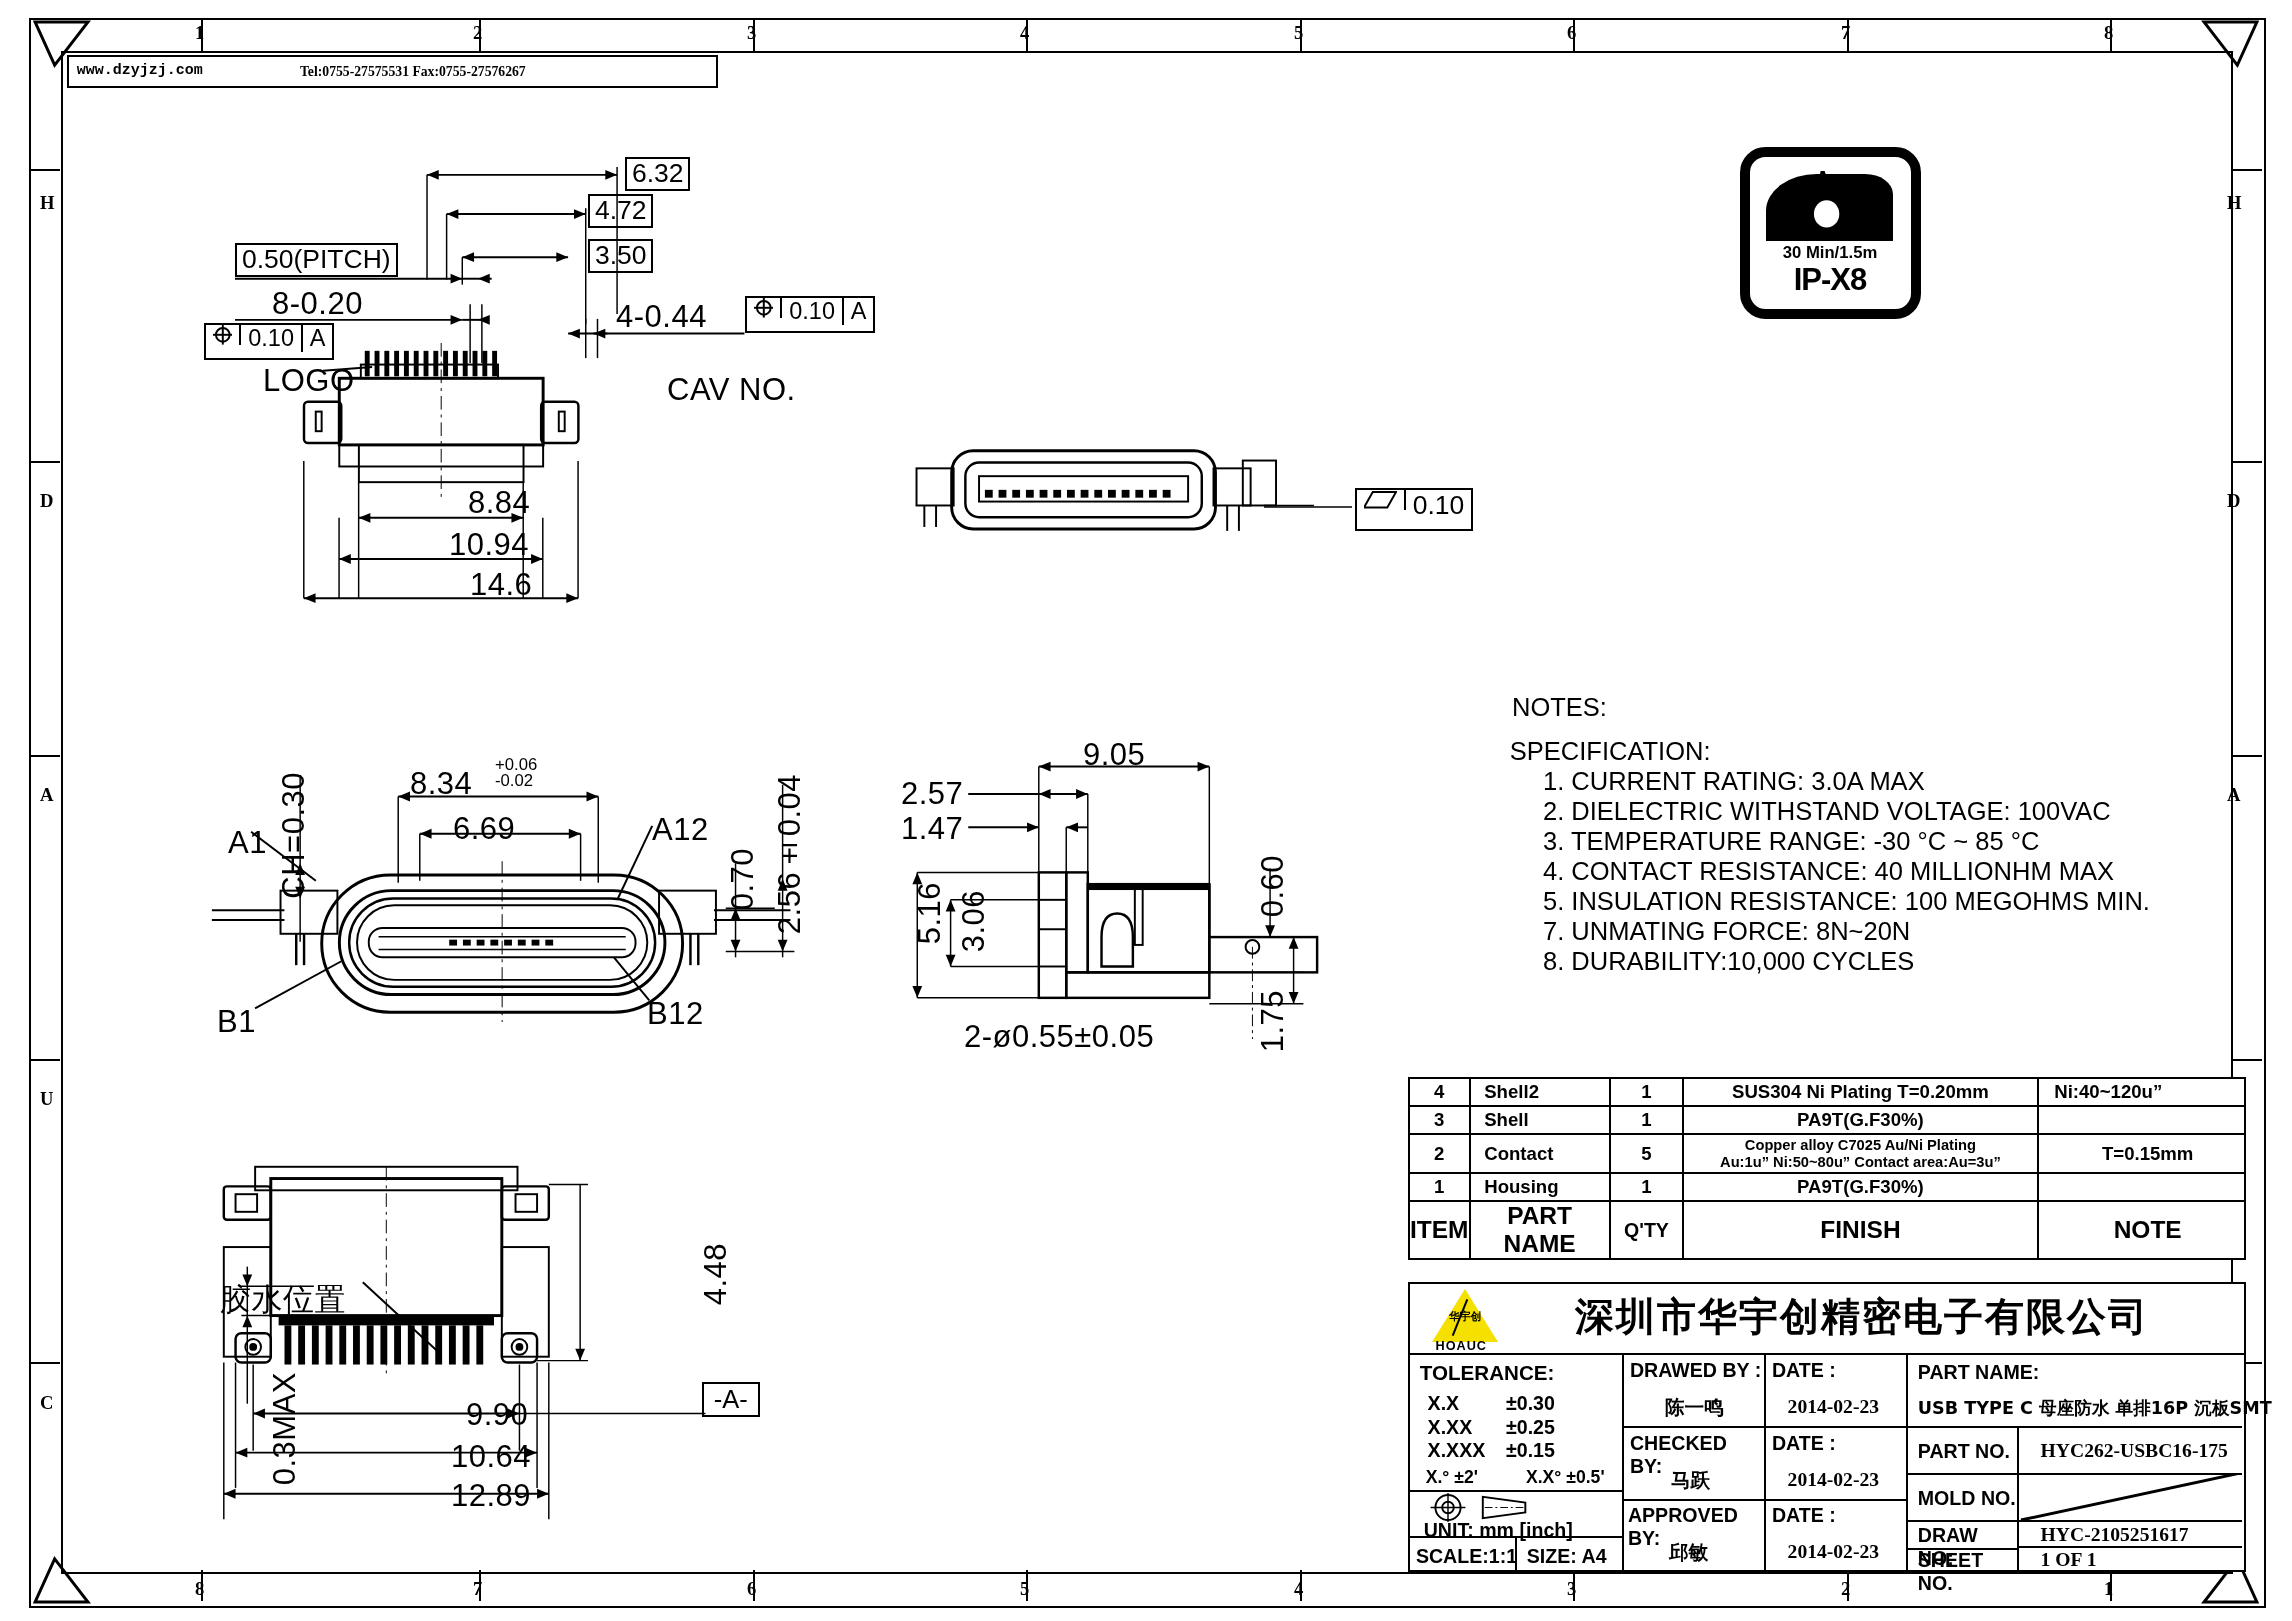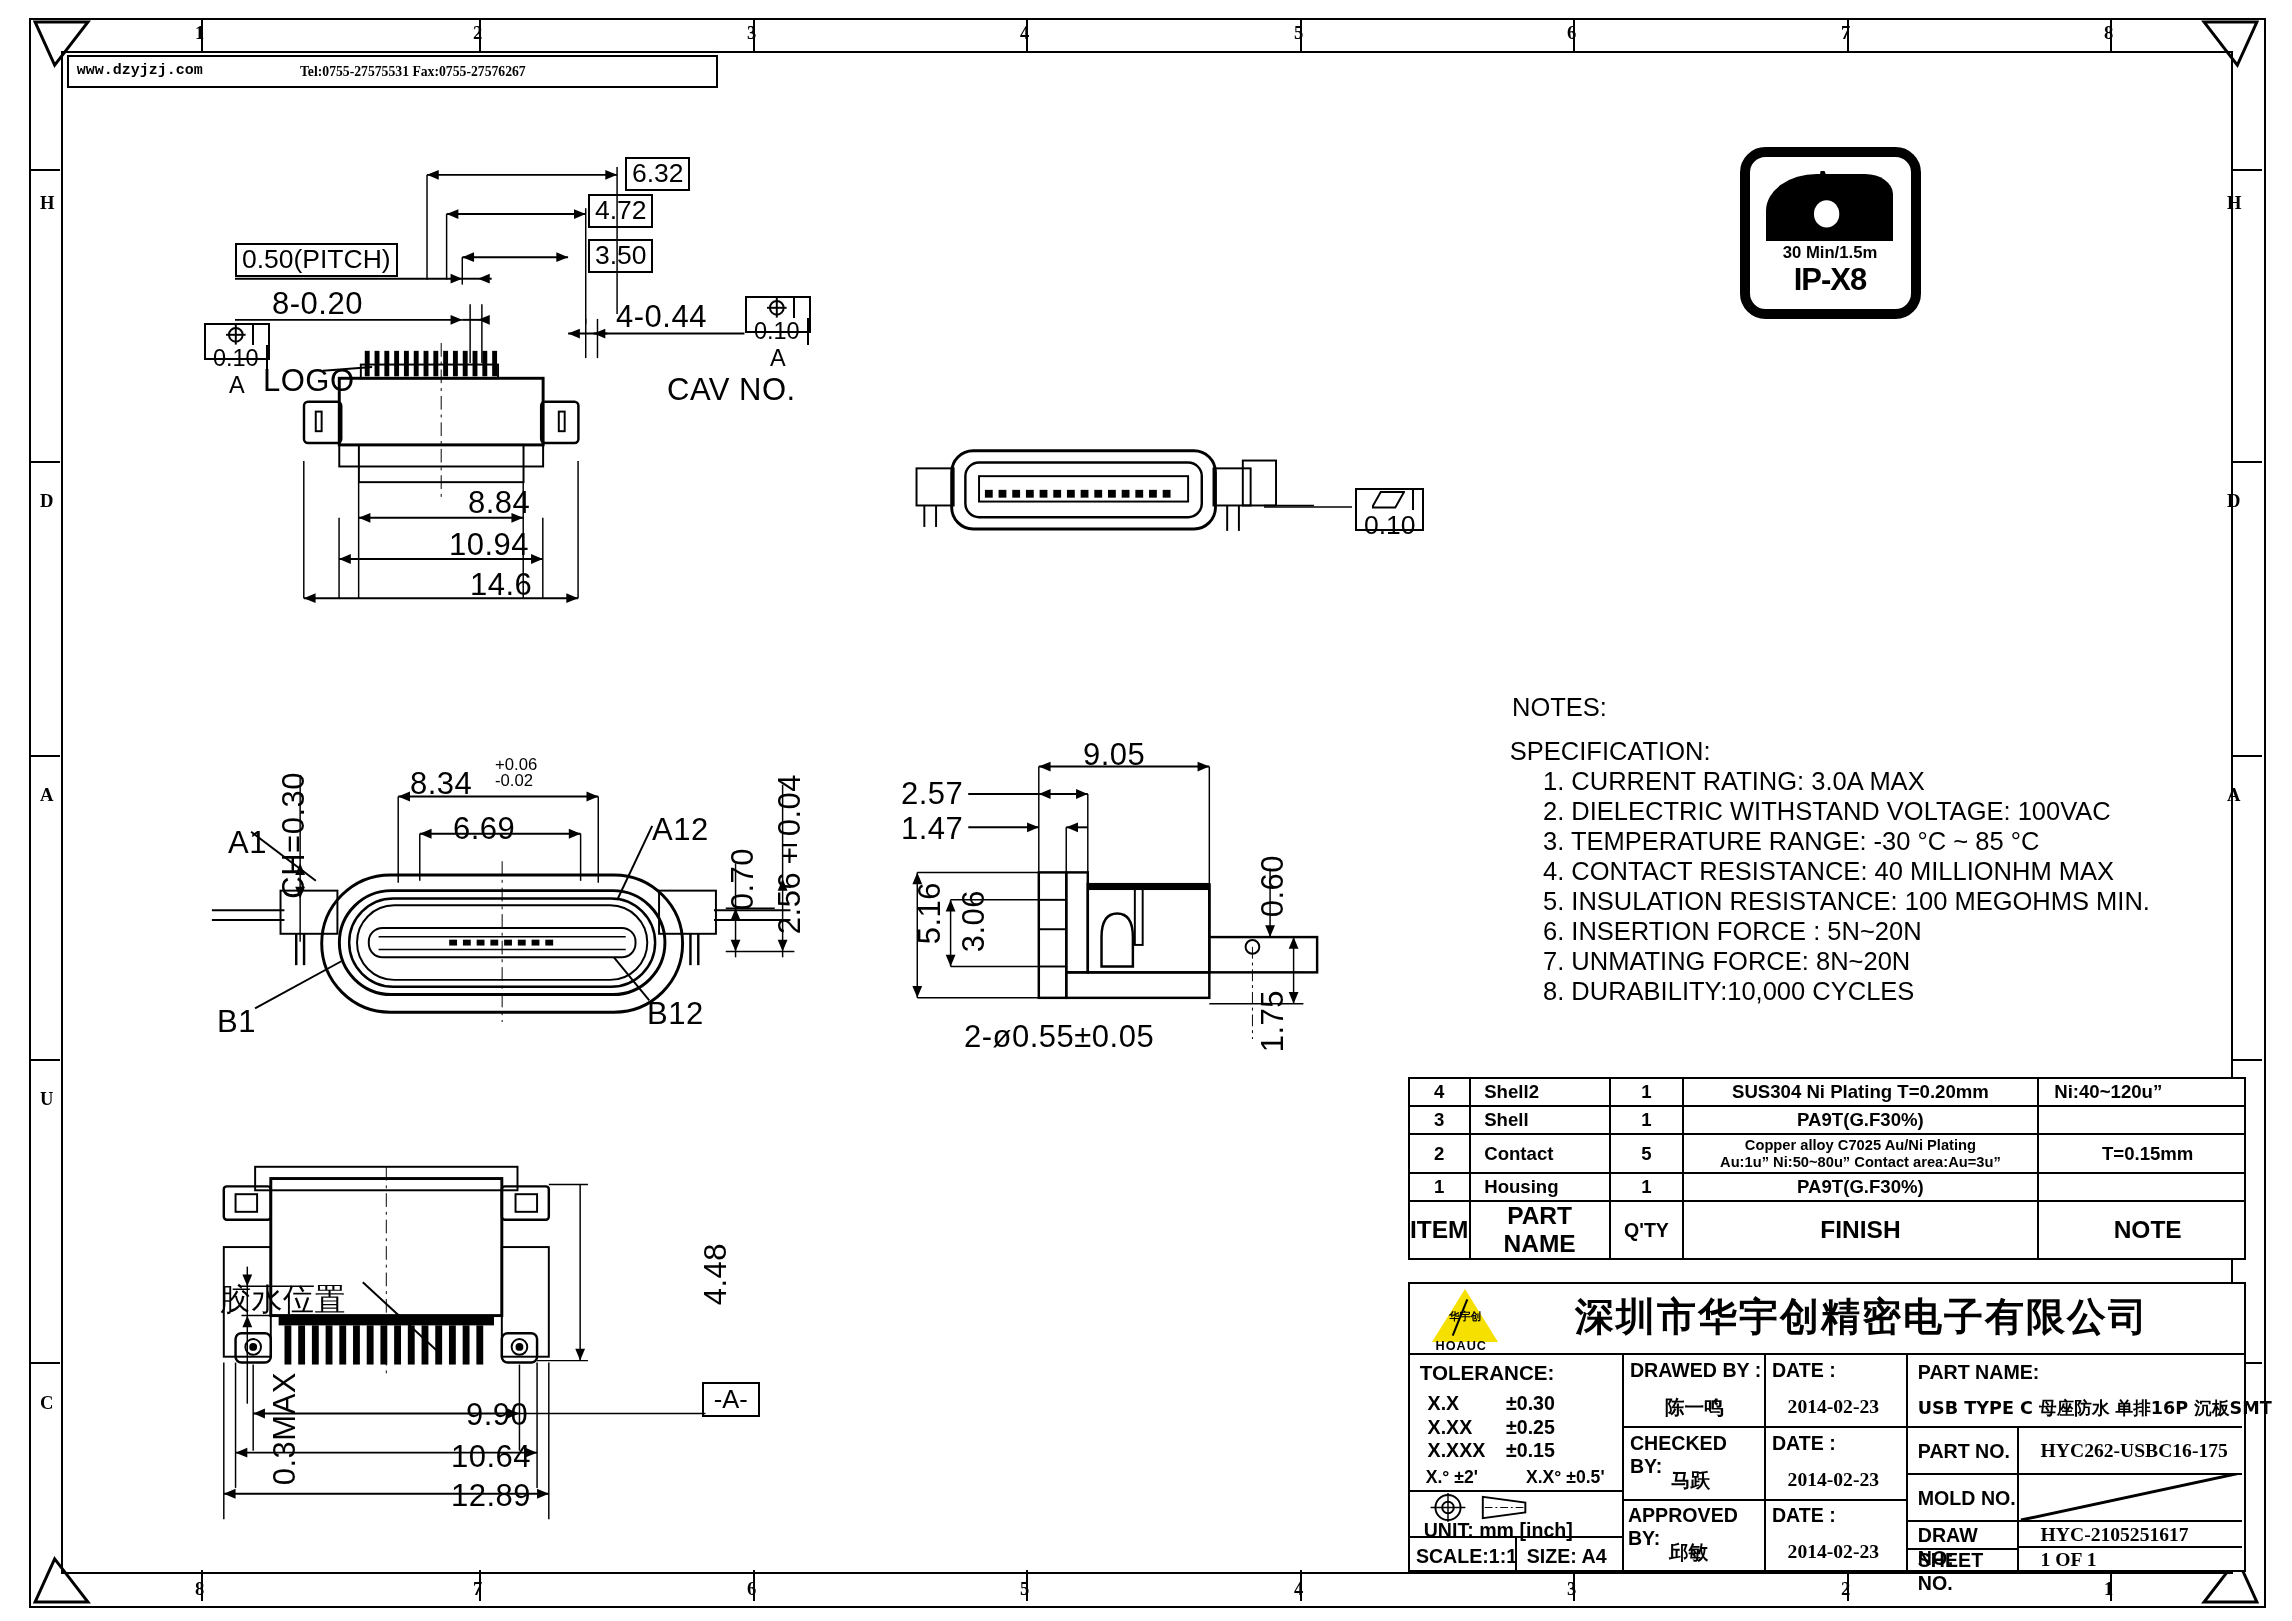--- a/index.html
+++ b/index.html
@@ -31,21 +31,21 @@
   .ip-t1{position:absolute;left:0;top:86px;width:160px;text-align:center;font-size:16.7px;font-weight:bold;font-family:"Liberation Sans",sans-serif;}
   .ip-t2{position:absolute;left:0;top:105px;width:160px;text-align:center;font-size:31px;font-weight:bold;font-family:"Liberation Sans",sans-serif;letter-spacing:-1px;}
 
   
   .dim{position:absolute;font-size:31px;font-family:"Liberation Sans",sans-serif;white-space:nowrap;letter-spacing:0.5px;}
   .dim-box{position:absolute;border:2px solid #000;padding:0px 4.9px;font-size:26.5px;
            font-family:"Liberation Sans",sans-serif;background:#fff;white-space:nowrap;line-height:1.12;}
   .vert{writing-mode:vertical-rl;transform:rotate(180deg);}
 
   
-  .fcf{position:absolute;border:2px solid #000;display:flex;align-items:center;background:#fff;height:33px;flex-direction:column;}
+  .fcf{position:absolute;border:2px solid #000;display:flex;align-items:flex-start;background:#fff;height:33px;}
   .fcf div{display:flex;align-items:center;justify-content:center;padding:0 6.9px;font-size:23.5px;
            font-family:"Liberation Sans",sans-serif;border-right:2px solid #000;}
   .fcf div:last-child{border-right:none;}
 
   
   .notes{position:absolute;left:1498px;top:678px;font-size:25.5px;line-height:30px;font-family:"Liberation Sans",sans-serif;}
   .notes .n-h{margin:14px;}
   .notes .n-sub{margin-left:11.8px;}
   .notes .n-item{margin-left:45px;white-space:nowrap;}
 
@@ -509,21 +509,20 @@
   </div>
 
   <div class="notes">
     <div class="n-h">NOTES:</div>
     <div class="n-sub">SPECIFICATION:</div>
     <div class="n-item">1.  CURRENT RATING: 3.0A MAX</div>
     <div class="n-item">2.  DIELECTRIC WITHSTAND VOLTAGE: 100VAC</div>
     <div class="n-item">3.  TEMPERATURE RANGE: -30 °C ~ 85 °C</div>
     <div class="n-item">4.  CONTACT RESISTANCE: 40 MILLIONHM MAX</div>
     <div class="n-item">5.  INSULATION RESISTANCE: 100 MEGOHMS MIN.</div>
-    <div class="n-item">6.  INSERTION  FORCE  :  5N~20N</div>
     <div class="n-item">7.  UNMATING  FORCE:  8N~20N</div>
     <div class="n-item">8.  DURABILITY:10,000  CYCLES</div>
   </div>
 
   <div>
     <div class="dim" style="left:220px;top:1279px;font-family:'DejaVu Sans',sans-serif;">胶水位置</div>
     <div class="dim vert" style="left:267px;top:1372px;">0.3MAX</div>
     <div class="dim vert" style="left:698px;top:1243px;">4.48</div>
     <div class="dim" style="left:466px;top:1397px;">9.90</div>
     <div class="dim" style="left:451px;top:1439px;">10.64</div>

